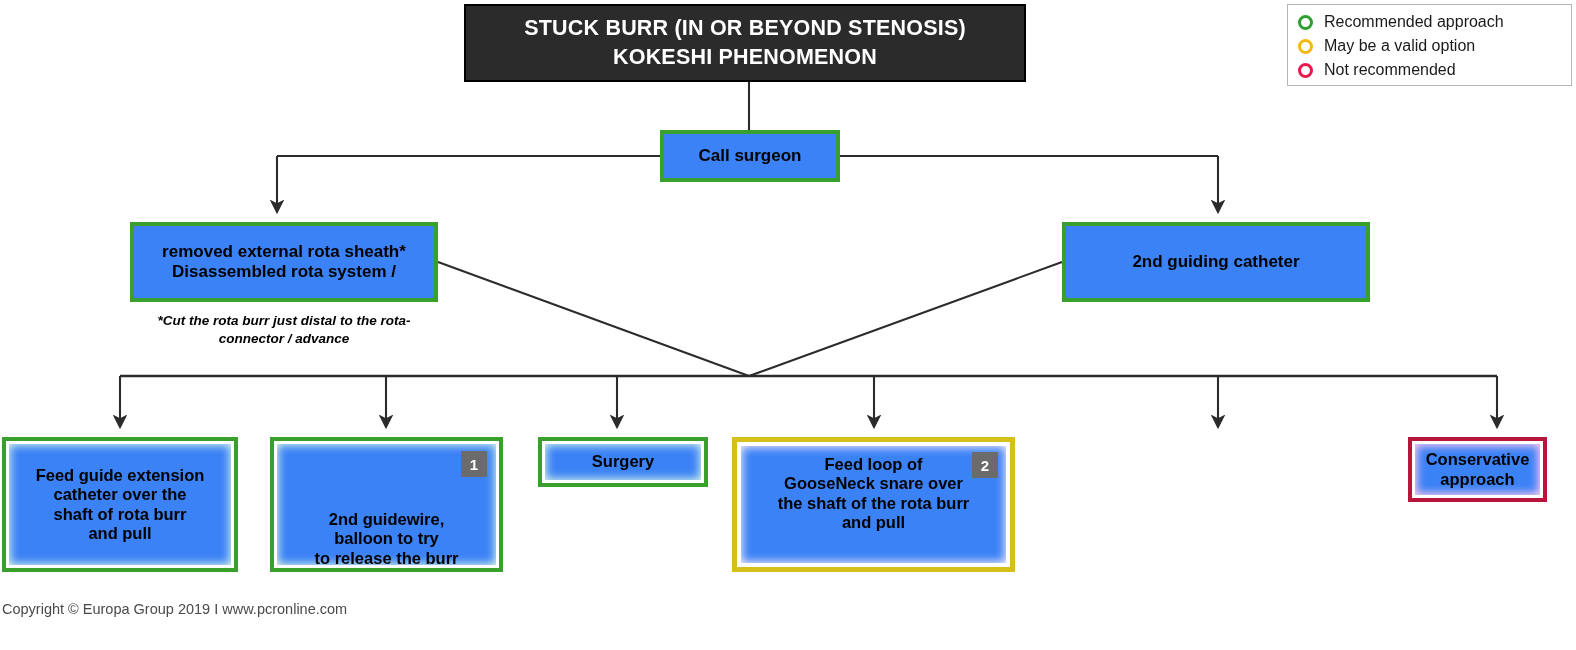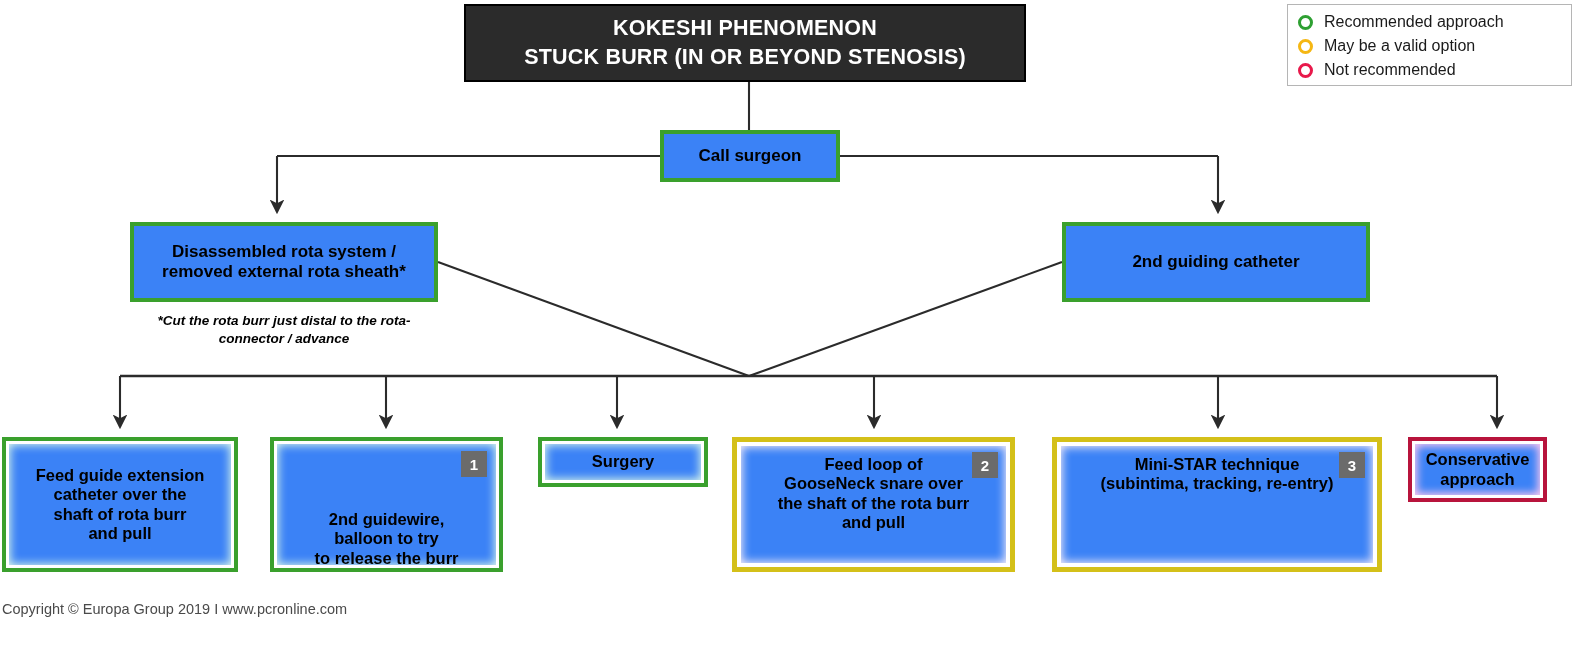--- a/index.html
+++ b/index.html
@@ -178,22 +178,22 @@
       <line x1="120" y1="376" x2="120" y2="427" marker-end="url(#arrow)"></line>
       <line x1="386" y1="376" x2="386" y2="427" marker-end="url(#arrow)"></line>
       <line x1="617" y1="376" x2="617" y2="427" marker-end="url(#arrow)"></line>
       <line x1="874" y1="376" x2="874" y2="427" marker-end="url(#arrow)"></line>
       <line x1="1218" y1="376" x2="1218" y2="427" marker-end="url(#arrow)"></line>
       <line x1="1497" y1="376" x2="1497" y2="427" marker-end="url(#arrow)"></line>
     </g>
   </svg>
 
   <div class="node" id="header-node">
+    <span class="txt">STUCK BURR (IN OR BEYOND STENOSIS)</span>
     <span class="txt">KOKESHI PHENOMENON</span>
-    <span class="txt">STUCK BURR (IN OR BEYOND STENOSIS)</span>
   </div>
 
   <div id="legend">
     <div class="legend-row">
       <span class="legend-dot" style="border-color:#2ea032"></span>
       <span class="legend-label">Recommended approach</span>
     </div>
     <div class="legend-row">
       <span class="legend-dot" style="border-color:#f5b714"></span>
       <span class="legend-label">May be a valid option</span>
@@ -202,22 +202,22 @@
       <span class="legend-dot" style="border-color:#e8194b"></span>
       <span class="legend-label">Not recommended</span>
     </div>
   </div>
 
   <div class="node frame-green" id="call-surgeon">
     <span class="txt">Call surgeon</span>
   </div>
 
   <div class="node frame-green" id="disassembled">
+    <span class="txt">removed external rota sheath*</span>
     <span class="txt">Disassembled rota system /</span>
-    <span class="txt">removed external rota sheath*</span>
   </div>
 
   <div id="footnote">
     <span class="txt">*Cut the rota burr just distal</span>
     <span class="txt">to the rota-connector / advance</span>
   </div>
 
   <div class="node frame-green" id="guiding-cath">
     <span class="txt">2nd guiding catheter</span>
   </div>
@@ -241,25 +241,20 @@
   </div>
 
   <div class="node frame-amber glow-amber" id="opt-3">
     <span class="txt">Feed loop of</span>
     <span class="txt">GooseNeck snare over</span>
     <span class="txt">the shaft of the rota burr</span>
     <span class="txt">and pull</span>
     <span class="badge">2</span>
   </div>
 
-  <div class="node frame-amber glow-amber" id="opt-4">
-    <span class="txt">Mini-STAR technique</span>
-    <span class="txt">(subintima, tracking, re-entry)</span>
-    <span class="badge">3</span>
-  </div>
 
   <div class="node frame-red glow-red" id="opt-5">
     <span class="txt">Conservative</span>
     <span class="txt">approach</span>
   </div>
 
   <div id="copyright">Copyright © Europa Group 2019 I www.pcronline.com</div>
 
 </div>
 

